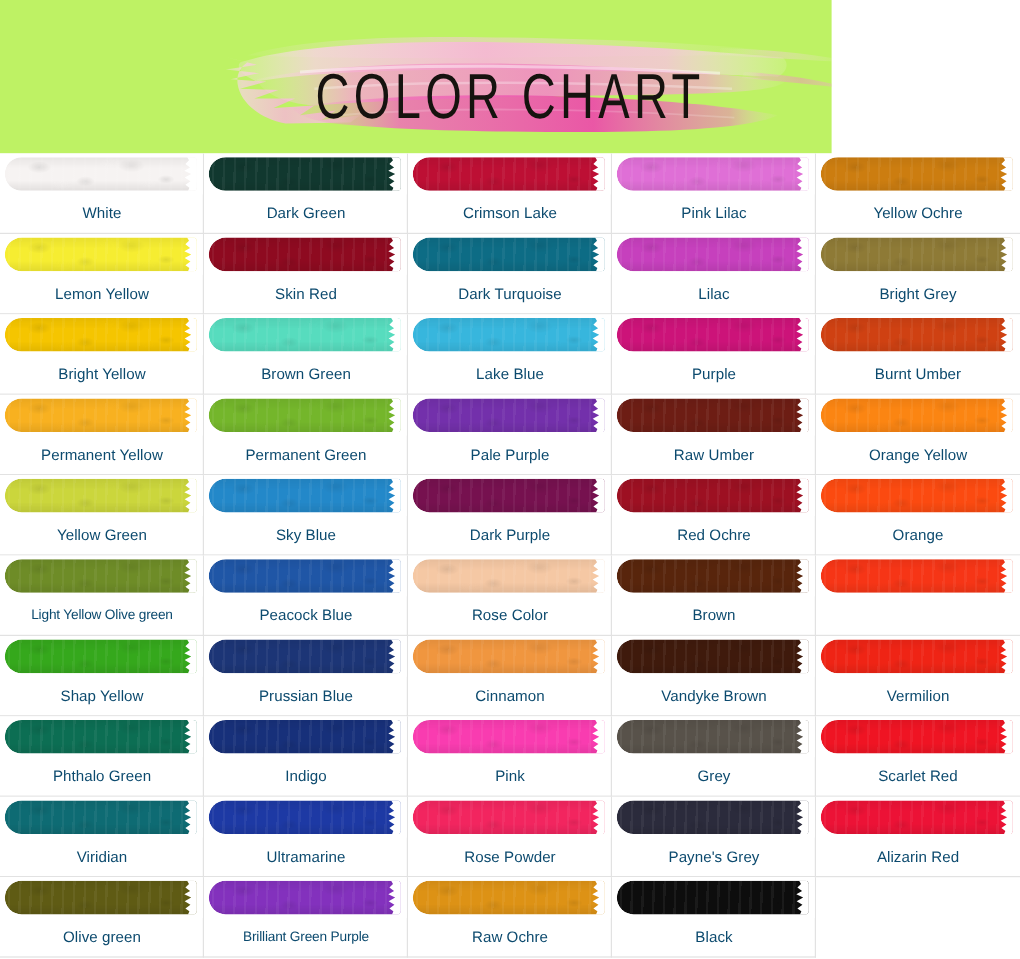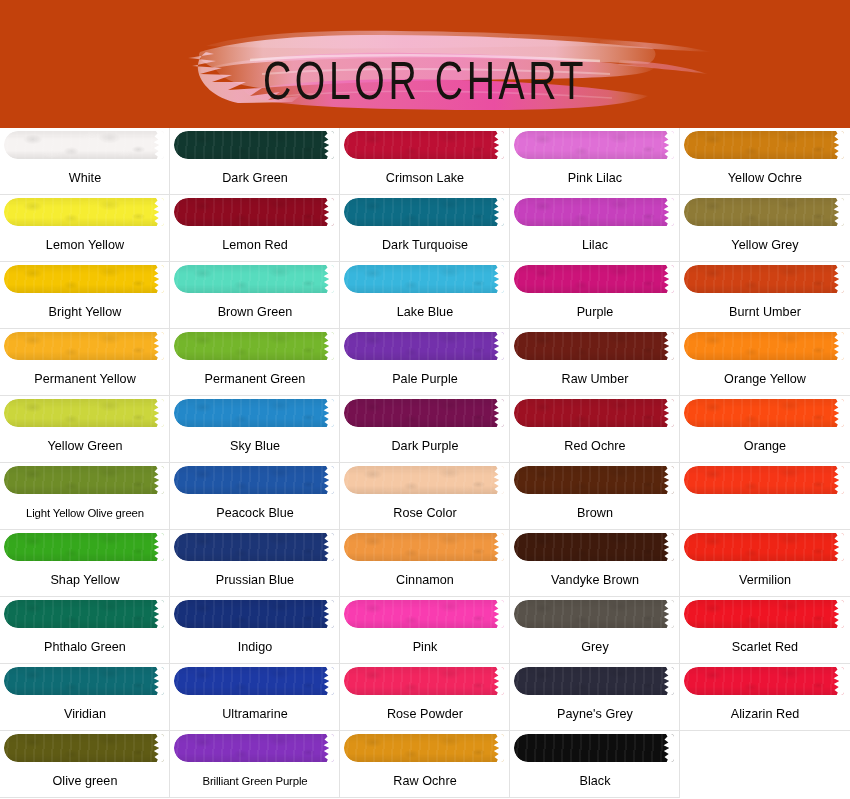--- a/index.html
+++ b/index.html
@@ -12,23 +12,23 @@
     width: 850px;
     height: 799px;
     overflow: hidden;
     font-family: "Liberation Sans", sans-serif;
     -webkit-font-smoothing: antialiased;
   }
 
   
   #header {
     position: relative;
-    width: 850px;
+    width: 693px;
     height: 128px;
-    background: #c2410c;
+    background: #bef264;
     overflow: hidden;
   }
   #brush-wrap {
     position: absolute;
     left: 0;
     top: 0;
     width: 850px;
     height: 128px;
   }
   #brush-wrap svg {
@@ -135,21 +135,21 @@
     position: absolute;
     left: 0;
     top: 34px;
     width: 170px;
     height: 32px;
     display: flex;
     align-items: center;
     justify-content: center;
     font-size: 12.6px;
     line-height: 14px;
-    color: #000000;
+    color: #0c4a6e;
     letter-spacing: 0.05px;
     text-align: center;
     white-space: nowrap;
   }
   .cell-label.tight {
     font-size: 11.4px;
     letter-spacing: -0.15px;
   }
 </style>
 </head>
@@ -289,21 +289,21 @@
     </div>
     <div class="cell">
       <div class="cell-top">
         <div class="swatch">
           <div class="base" style="background: rgb(142, 10, 32);"></div>
           <div class="grain"></div>
           <div class="grain2"></div>
           <div class="tail-mask"></div>
         </div>
       </div>
-      <div class="cell-label">Lemon Red</div>
+      <div class="cell-label">Skin Red</div>
     </div>
     <div class="cell">
       <div class="cell-top">
         <div class="swatch">
           <div class="base" style="background: rgb(13, 108, 133);"></div>
           <div class="grain"></div>
           <div class="grain2"></div>
           <div class="tail-mask"></div>
         </div>
       </div>
@@ -322,21 +322,21 @@
     </div>
     <div class="cell">
       <div class="cell-top">
         <div class="swatch">
           <div class="base" style="background: rgb(142, 122, 54);"></div>
           <div class="grain"></div>
           <div class="grain2"></div>
           <div class="tail-mask"></div>
         </div>
       </div>
-      <div class="cell-label">Yellow Grey</div>
+      <div class="cell-label">Bright Grey</div>
     </div>
     <div class="cell">
       <div class="cell-top">
         <div class="swatch">
           <div class="base" style="background: rgb(245, 197, 0);"></div>
           <div class="grain"></div>
           <div class="grain2"></div>
           <div class="tail-mask"></div>
         </div>
       </div>

